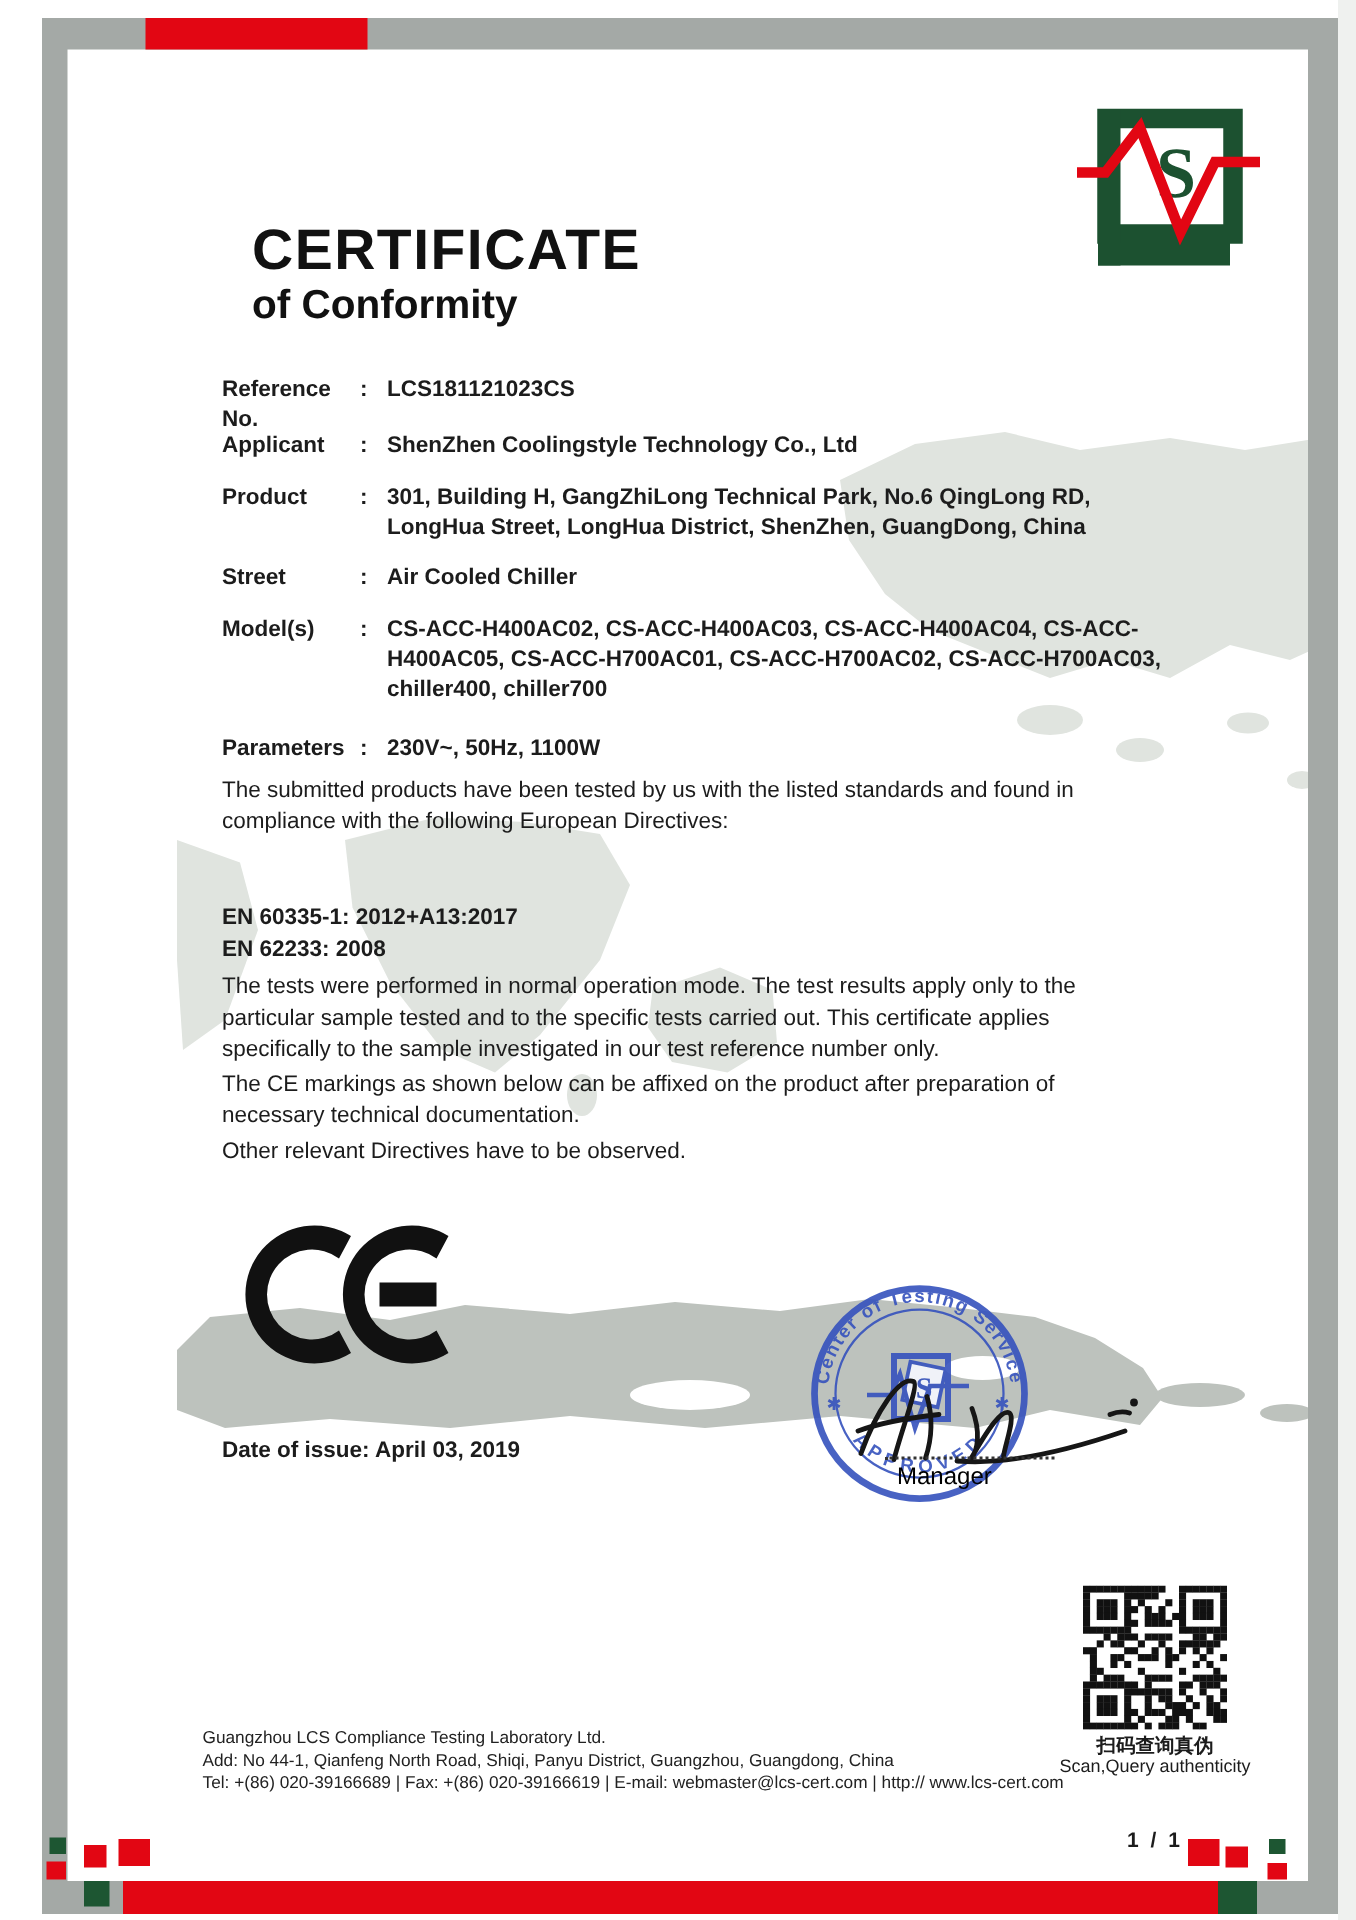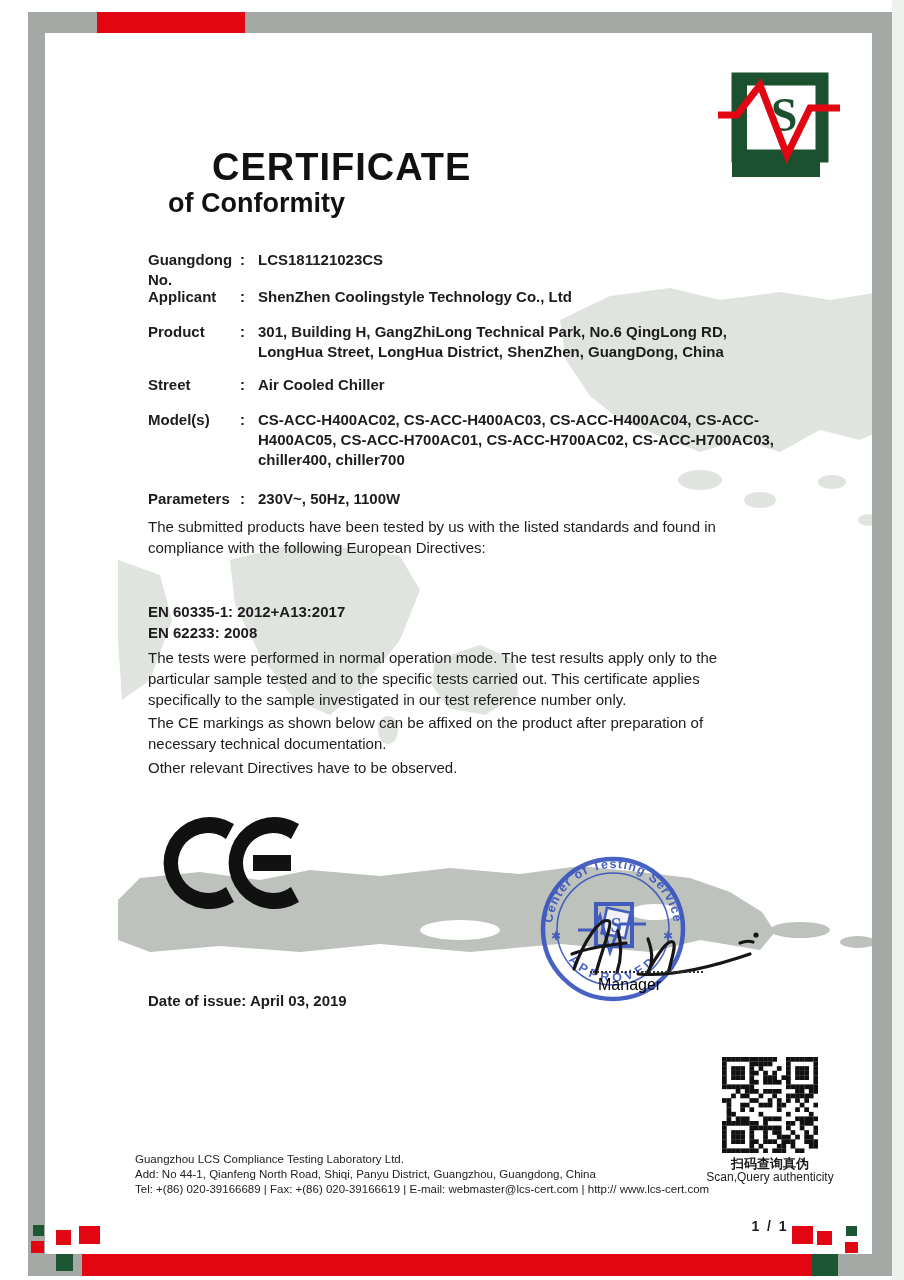--- a/index.html
+++ b/index.html
@@ -13,29 +13,29 @@
   .band-top{left:28px;top:12px;width:864px;height:21px;}
   .band-left{left:28px;top:12px;width:17px;height:1264px;}
   .band-right{left:872px;top:12px;width:20px;height:1264px;}
   .band-bottom-gray1{left:28px;top:1254px;width:54px;height:22px;background:#a4a9a6;}
   .band-bottom-red{left:82px;top:1254px;width:730px;height:22px;background:#e20613;}
   .band-bottom-green{left:812px;top:1254px;width:26px;height:22px;background:#1d5632;}
   .band-bottom-gray2{left:838px;top:1254px;width:54px;height:22px;background:#a4a9a6;}
   .band-top-red{left:97px;top:12px;width:148px;height:21px;background:#e20613;}
   .sq{position:absolute;}
   
-  .title1{left:168px;top:146px;font-size:38px;font-weight:700;letter-spacing:1px;color:#111;margin-left:44px;}
+  .title1{left:168px;top:146px;font-size:38px;font-weight:700;letter-spacing:1px;color:#111;}
   .title2{left:168px;top:188px;font-size:27px;font-weight:700;color:#111;}
   .frow{position:absolute;left:148px;width:630px;font-size:15px;font-weight:700;line-height:20px;}
   .frow .lbl{position:absolute;left:0;top:0;width:92px;}
   .frow .sep{position:absolute;left:92px;top:0;}
   .frow .val{position:absolute;left:110px;top:0;width:517px;}
   .para{position:absolute;left:148px;width:627px;font-size:15px;line-height:21px;}
   .bold{font-weight:700;}
-  .dateline{left:148px;top:958px;font-size:15px;font-weight:700;margin-top:34px;}
+  .dateline{left:148px;top:958px;font-size:15px;font-weight:700;}
   .footer-left{left:135px;top:1152px;font-size:11.5px;line-height:15px;color:#222;}
   .qr-wrap{left:722px;top:1057px;width:96px;height:96px;}
   .qr-cap-zh{left:700px;top:1155px;width:140px;text-align:center;font-size:13px;font-weight:700;}
   .qr-cap-en{left:686px;top:1170px;width:168px;text-align:center;font-size:12px;font-weight:400;}
   .qr-page{left:700px;top:1186px;width:140px;text-align:center;font-size:14px;font-weight:700;letter-spacing:2px;margin-top:32px;}
   .manager{left:598px;top:976px;font-size:16px;color:#000000;}
   .sigline{left:590px;top:971px;width:113px;border-top:2px dotted #333;height:0;}
 </style>
 </head>
 <body>
@@ -91,21 +91,21 @@
     <text x="94" y="68" text-anchor="middle" font-family="Liberation Serif, serif" font-size="48" font-weight="700" fill="#1c5130">S</text>
     <rect x="42" y="10" width="15" height="104" fill="#1c5130"></rect>
     <rect x="42" y="99" width="88" height="15" fill="#1c5130"></rect>
     <polyline points="28,52 47,52 70,22 97,92 120,45 150,45" fill="none" stroke="#e20613" stroke-width="7" stroke-linejoin="miter"></polyline>
   </svg>
 
   <div class="abs title1">CERTIFICATE</div>
   <div class="abs title2">of Conformity</div>
 
   <div class="frow" style="top:250px;">
-    <span class="lbl">Guangdong No.</span>
+    <span class="lbl">Reference No.</span>
     <span class="sep">:</span>
     <span class="val">LCS181121023CS</span>
   </div>
   <div class="frow" style="top:287px;">
     <span class="lbl">Applicant</span>
     <span class="sep">:</span>
     <span class="val">ShenZhen Coolingstyle Technology Co., Ltd</span>
   </div>
   <div class="frow" style="top:322px;">
     <span class="lbl">Product</span>

